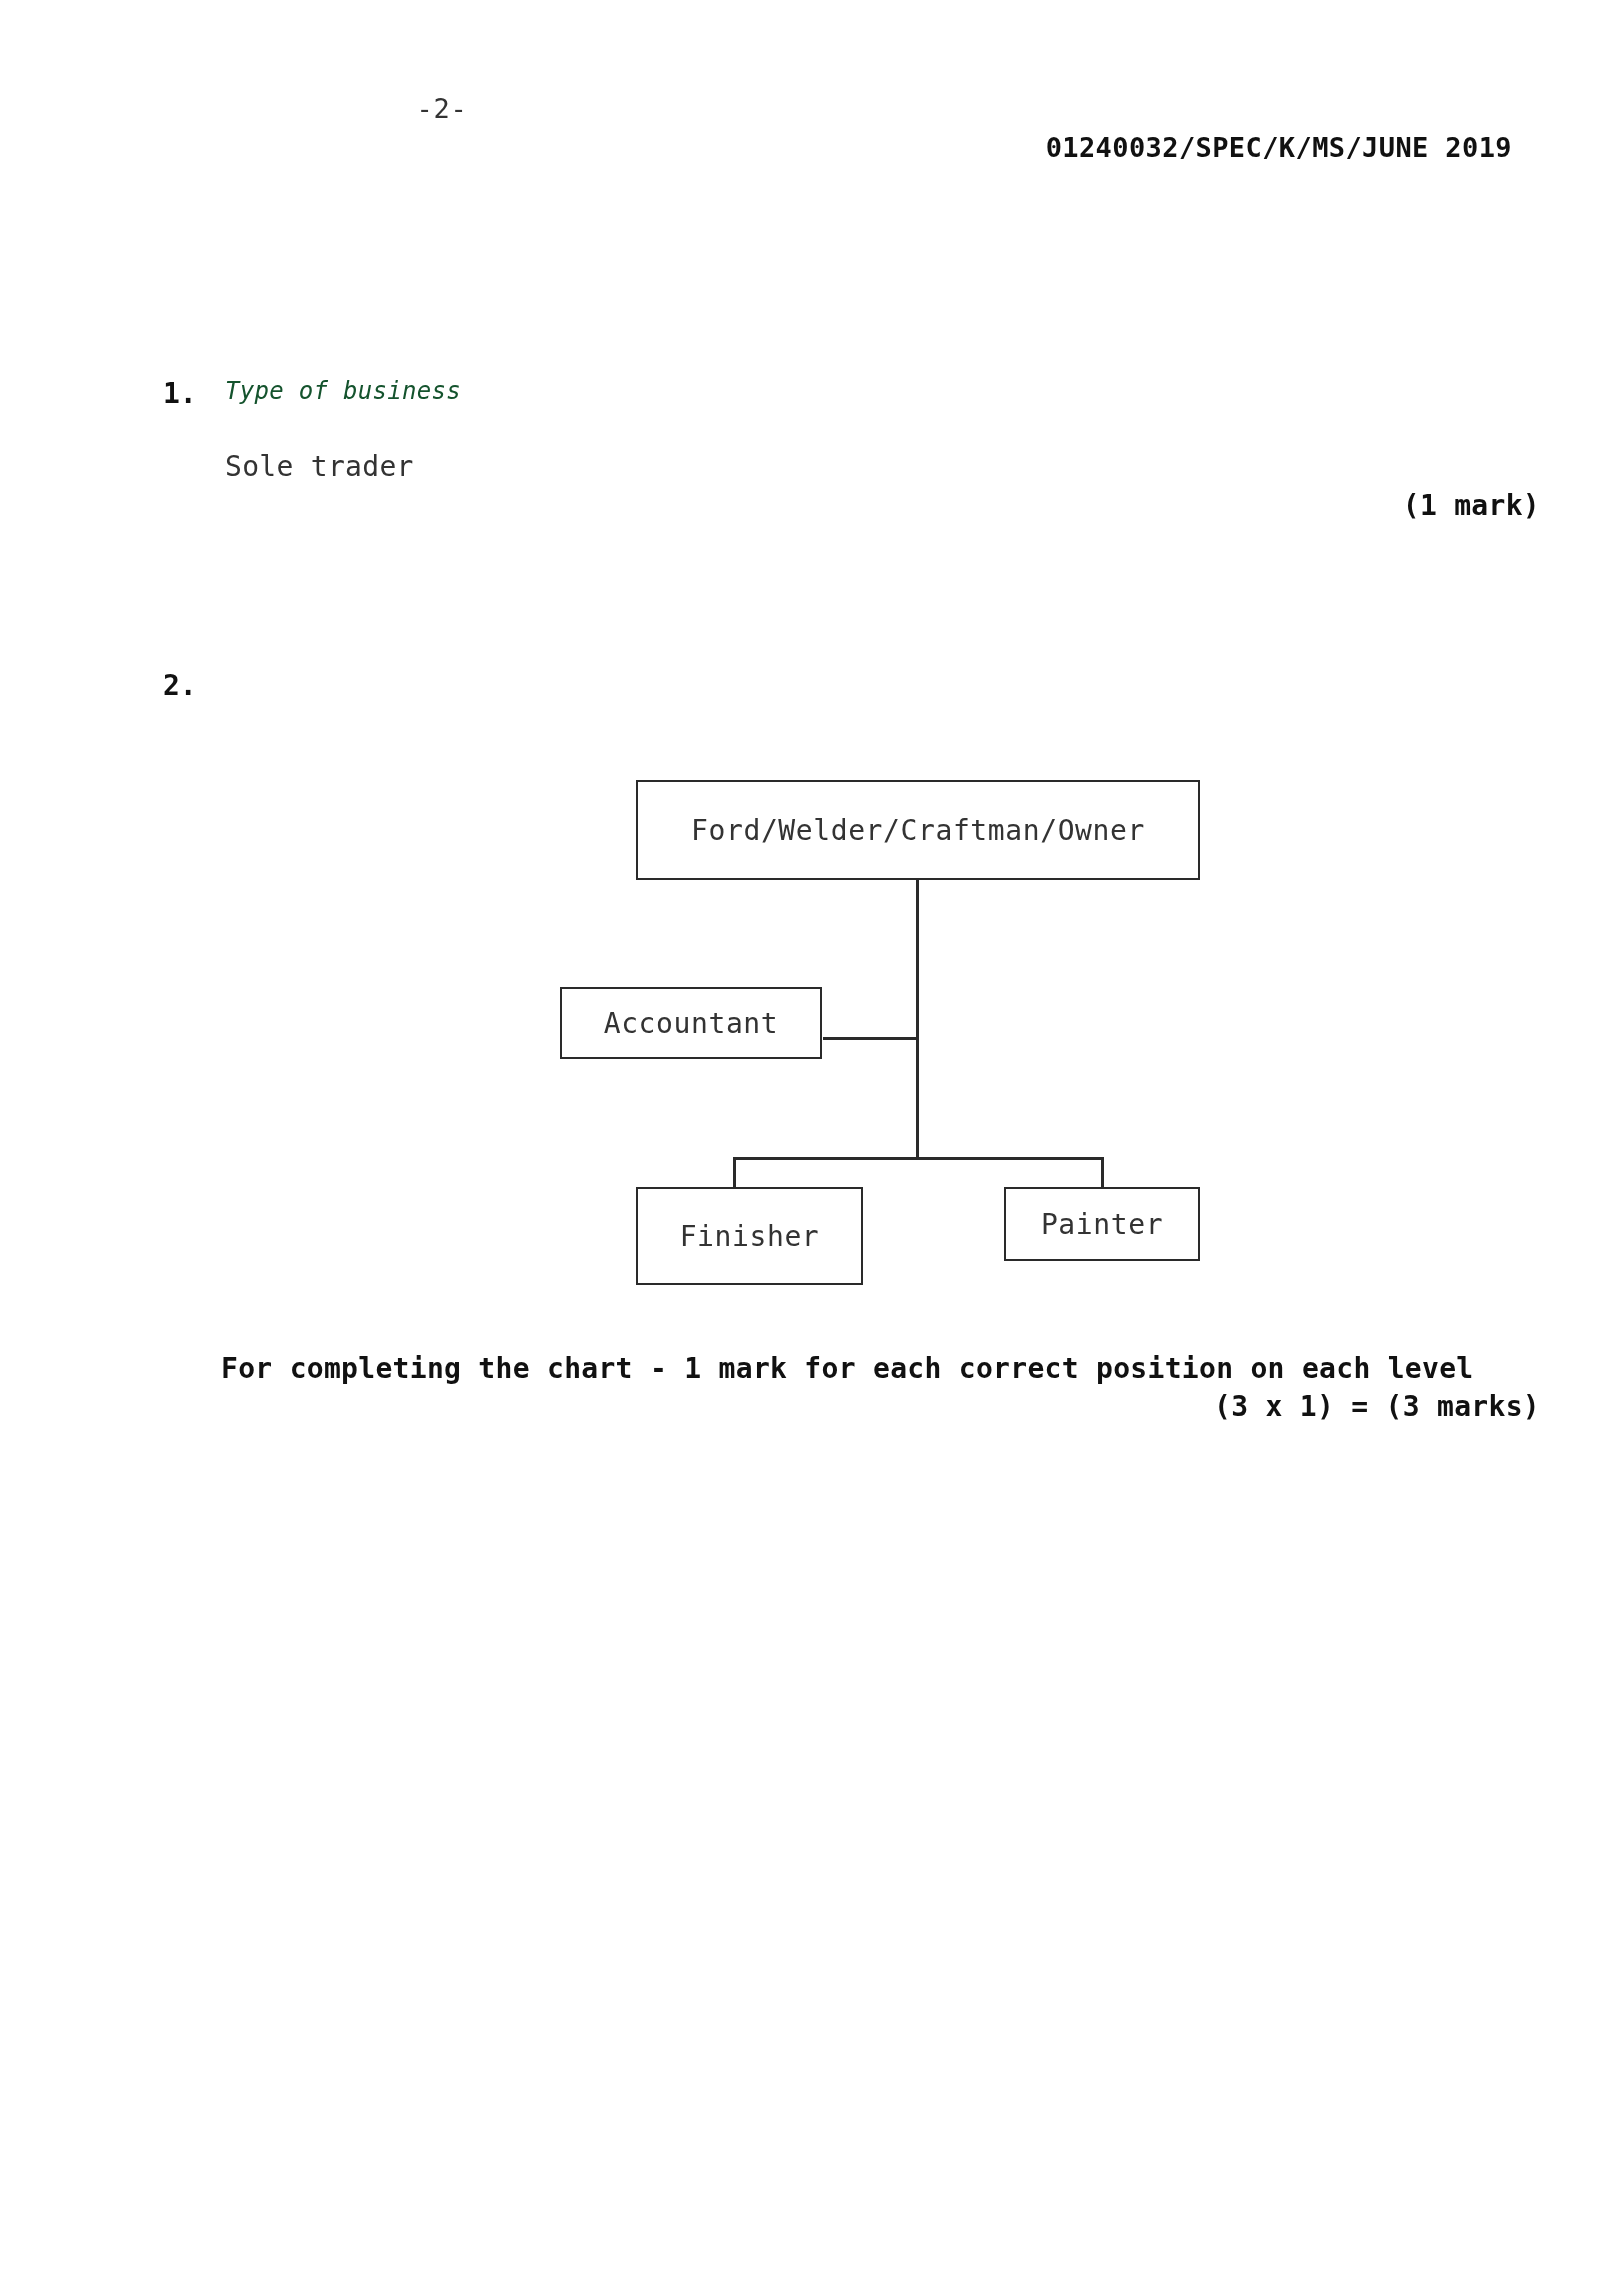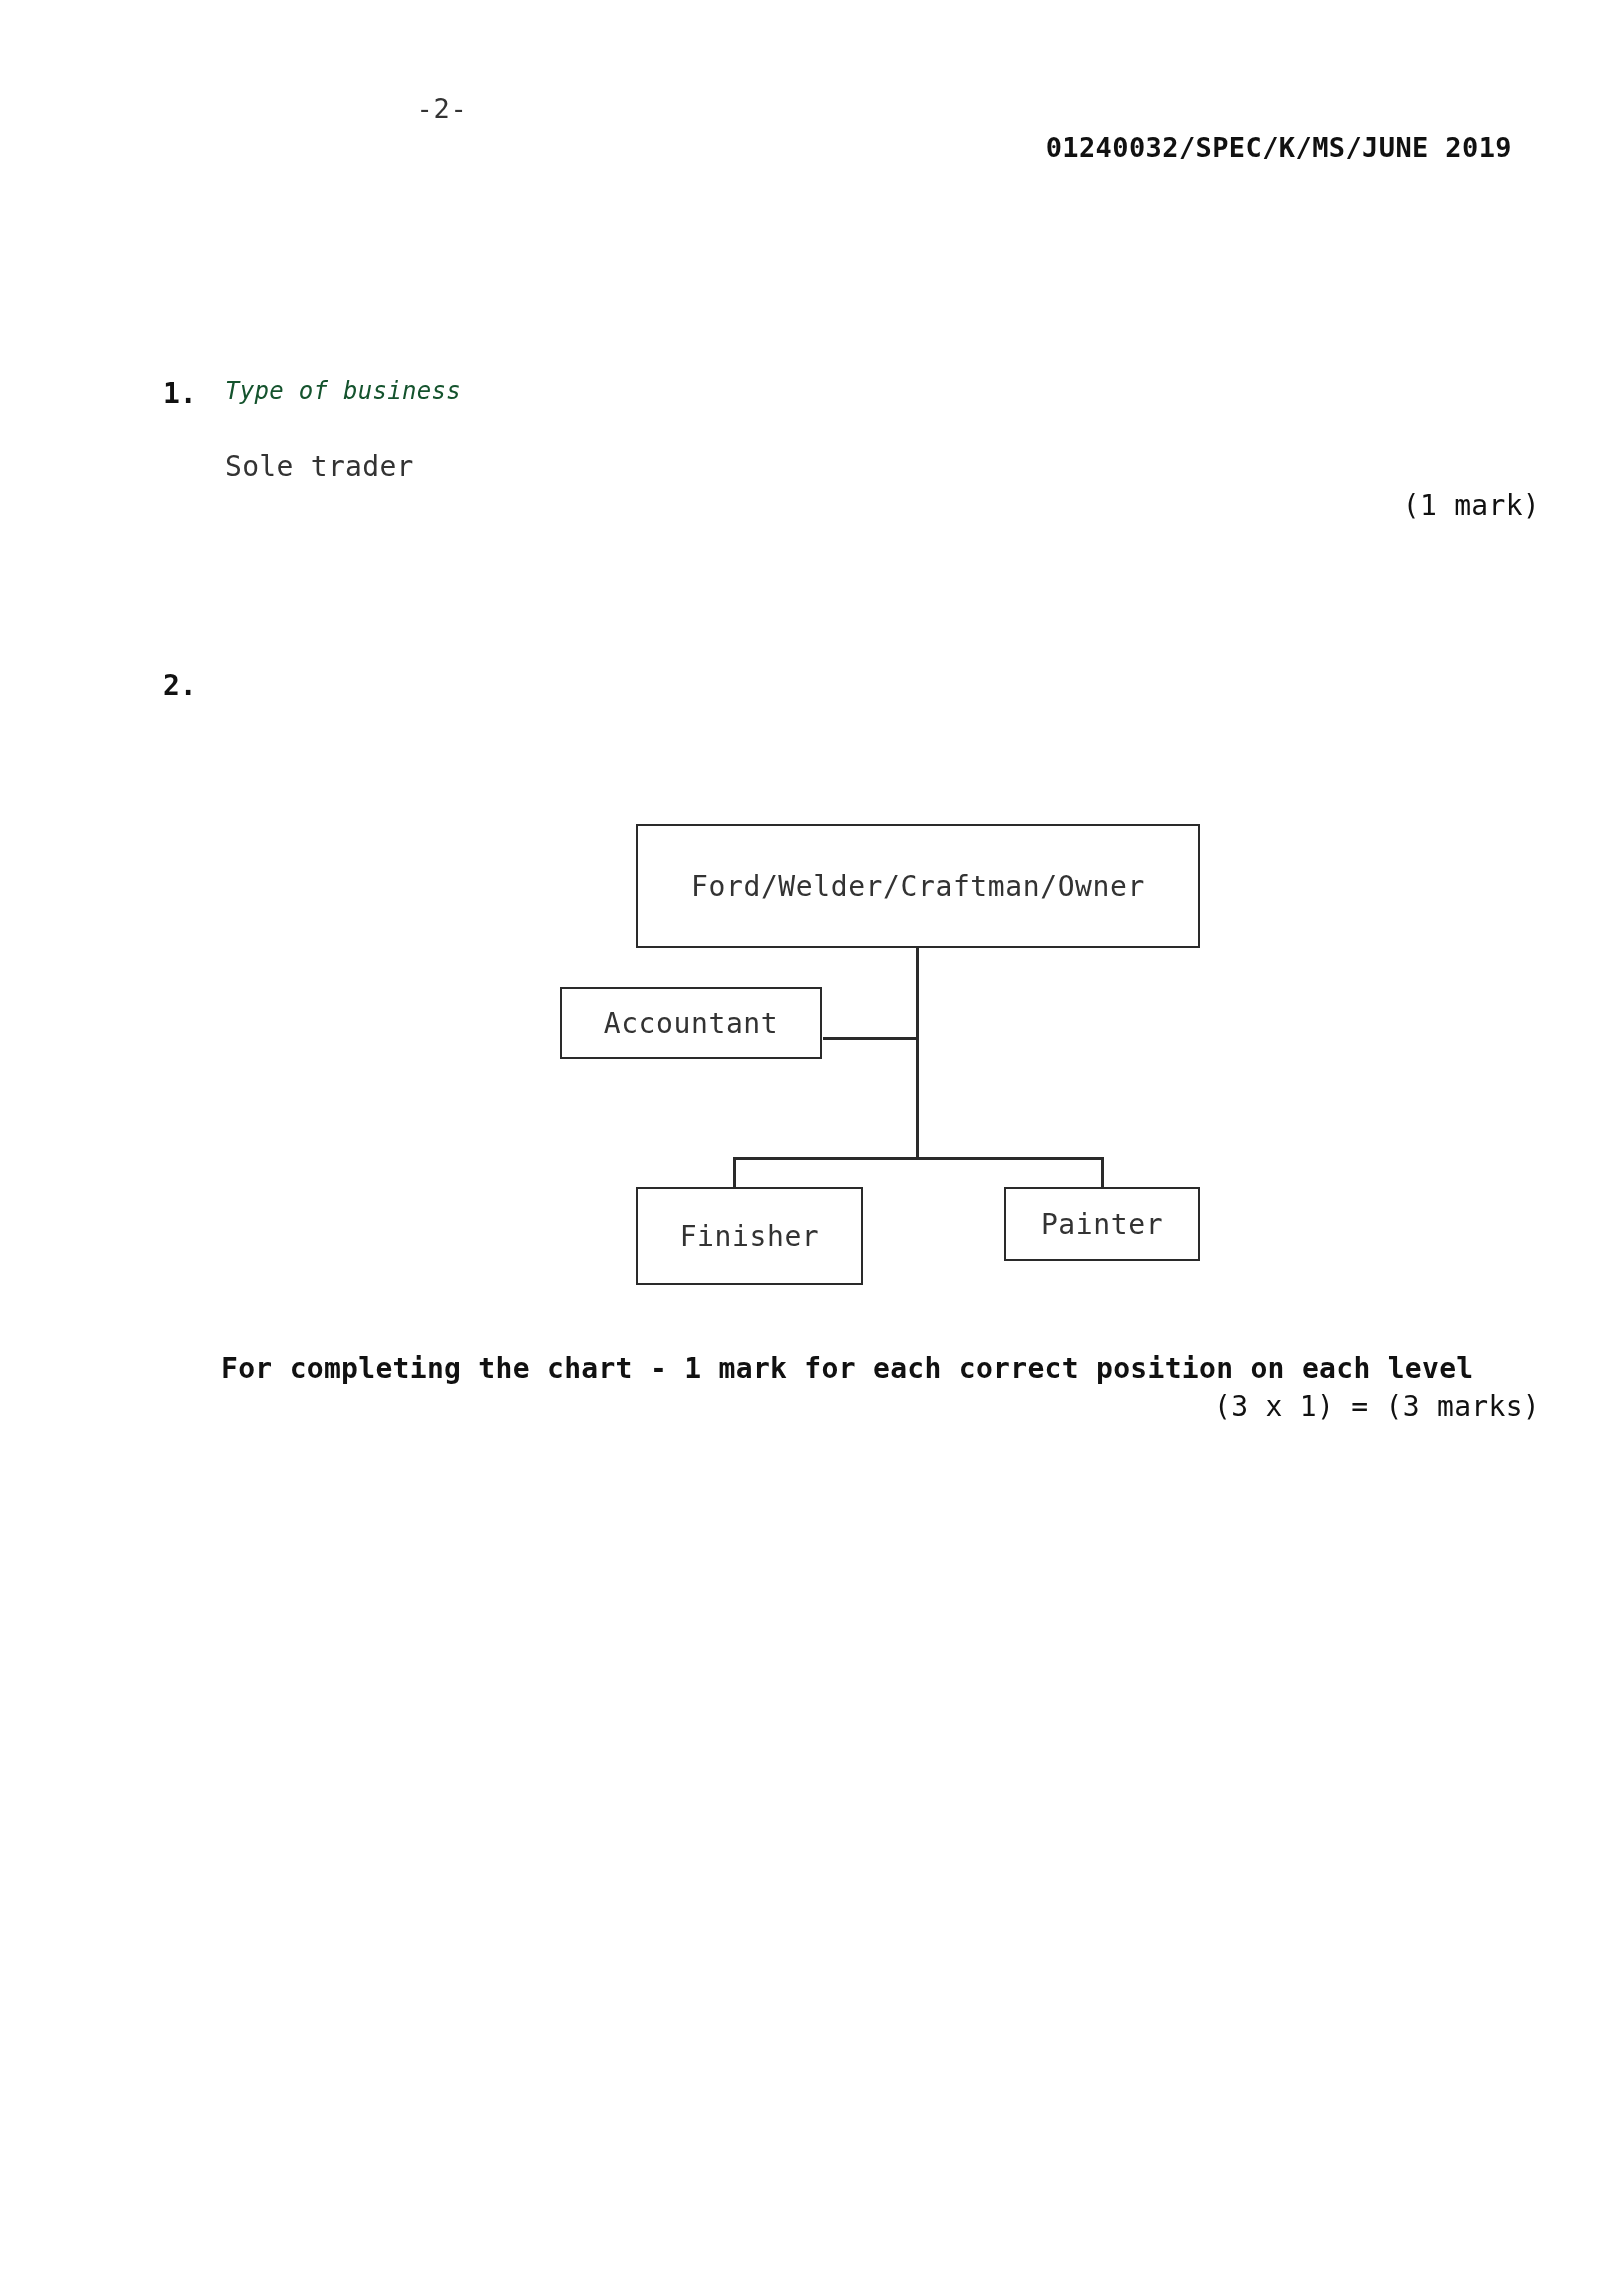--- a/index.html
+++ b/index.html
@@ -85,21 +85,21 @@
     position: absolute;
     font-size: 28px;
     font-weight: bold;
     color: #111111;
     letter-spacing: 0.3px;
     white-space: nowrap;
   }
   .mark-right {
     position: absolute;
     font-size: 28px;
-    font-weight: normal;
+    font-weight: bold;
     color: #111111;
     letter-spacing: 0.3px;
     text-align: right;
     white-space: nowrap;
   }
 
   
   .org-chart {
     position: absolute;
     left: 0;
@@ -149,21 +149,21 @@
 
     <div class="connector" style="left:916px; top:879px; width:3.2px; height:280px;"></div>
 
     <div class="connector" style="left:823px; top:1037px; width:96px; height:3.2px;"></div>
 
     <div class="connector" style="left:733px; top:1157px; width:371px; height:3.2px;"></div>
 
     <div class="connector" style="left:733px; top:1157px; width:3.2px; height:32px;"></div>
     <div class="connector" style="left:1101px; top:1157px; width:3.2px; height:32px;"></div>
 
-    <div class="org-box" style="left:636px; top:780px; width:564px; height:124px;margin-top:44px;">
+    <div class="org-box" style="left:636px; top:780px; width:564px; height:100px;">
       <span>Ford/Welder/Craftman/Owner</span>
     </div>
 
     <div class="org-box" style="left:560px; top:987px; width:262px; height:72px;">
       <span>Accountant</span>
     </div>
 
     <div class="org-box" style="left:636px; top:1187px; width:227px; height:98px;">
       <span>Finisher</span>
     </div>

